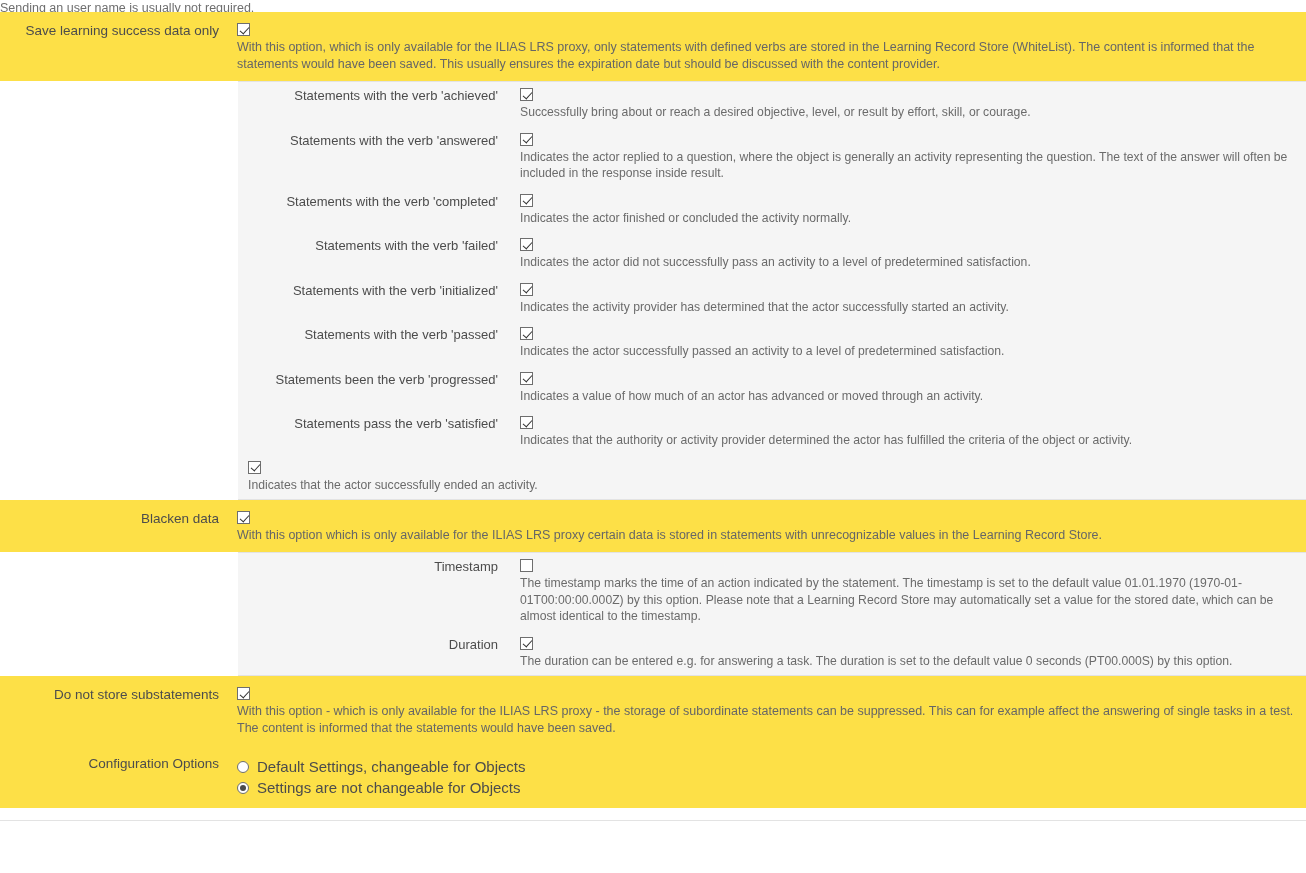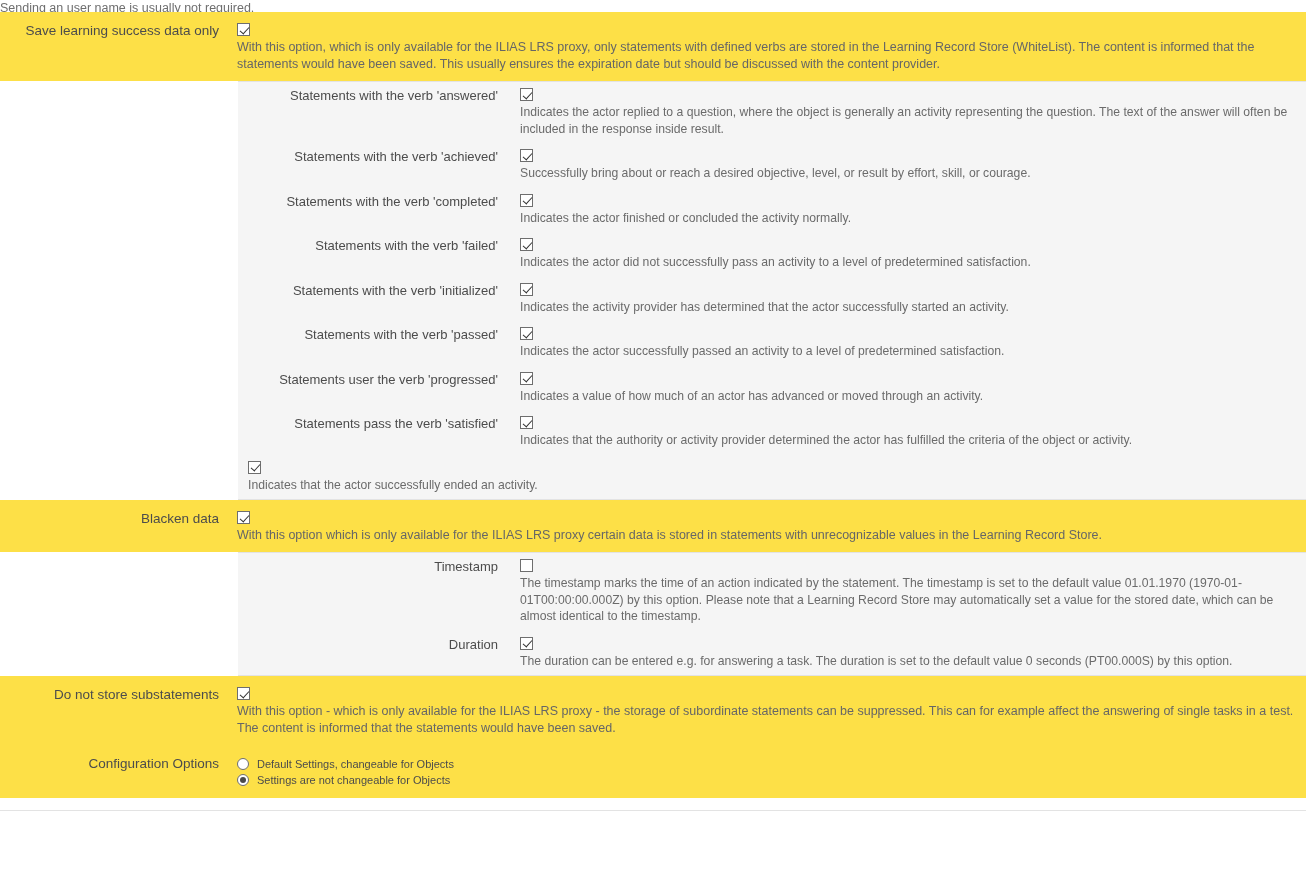--- a/index.html
+++ b/index.html
@@ -147,21 +147,21 @@
     content: "";
     position: absolute;
     left: 2px;
     top: 2px;
     width: 6px;
     height: 6px;
     border-radius: 50%;
     background: #4a4a4a;
   }
   .radio-label {
-    font-size: 11px;
+    font-size: 15px;
     color: #4c4c4c;
   }
 
   .partial-top {
     color: #6f6f6f;
     font-size: 12.5px;
     line-height: 17px;
     height: 12px;
     overflow: hidden;
     margin-top: 0;
@@ -186,40 +186,40 @@
       <div class="cb-wrap">
         <span class="cb checked"></span>
       </div>
       <div class="desc">With this option, which is only available for the ILIAS LRS proxy, only statements with defined verbs are stored in the Learning Record Store (WhiteList). The content is informed that the statements would have been saved. This usually ensures the expiration date but should be discussed with the content provider.</div>
     </div>
   </div>
 
   <div class="sub-block">
 
     <div class="row">
+      <div class="label-col">Statements with the verb 'achieved'</div>
+      <div class="ctrl-col">
+        <div class="cb-wrap">
+          <span class="cb checked"></span>
+        </div>
+        <div class="desc">Successfully bring about or reach a desired objective, level, or result by effort, skill, or courage.</div>
+      </div>
+    </div>
+
+    <div class="row">
       <div class="label-col">Statements with the verb 'answered'</div>
       <div class="ctrl-col">
         <div class="cb-wrap">
           <span class="cb checked"></span>
         </div>
         <div class="desc">Indicates the actor replied to a question, where the object is generally an activity representing the question. The text of the answer will often be included in the response inside result.</div>
       </div>
     </div>
 
     <div class="row">
-      <div class="label-col">Statements with the verb 'achieved'</div>
-      <div class="ctrl-col">
-        <div class="cb-wrap">
-          <span class="cb checked"></span>
-        </div>
-        <div class="desc">Successfully bring about or reach a desired objective, level, or result by effort, skill, or courage.</div>
-      </div>
-    </div>
-
-    <div class="row">
       <div class="label-col">Statements with the verb 'completed'</div>
       <div class="ctrl-col">
         <div class="cb-wrap">
           <span class="cb checked"></span>
         </div>
         <div class="desc">Indicates the actor finished or concluded the activity normally.</div>
       </div>
     </div>
 
     <div class="row">
@@ -246,21 +246,21 @@
       <div class="label-col">Statements with the verb 'passed'</div>
       <div class="ctrl-col">
         <div class="cb-wrap">
           <span class="cb checked"></span>
         </div>
         <div class="desc">Indicates the actor successfully passed an activity to a level of predetermined satisfaction.</div>
       </div>
     </div>
 
     <div class="row">
-      <div class="label-col">Statements user the verb 'progressed'</div>
+      <div class="label-col">Statements been the verb 'progressed'</div>
       <div class="ctrl-col">
         <div class="cb-wrap">
           <span class="cb checked"></span>
         </div>
         <div class="desc">Indicates a value of how much of an actor has advanced or moved through an activity.</div>
       </div>
     </div>
 
     <div class="row">
       <div class="label-col">Statements pass the verb 'satisfied'</div>

